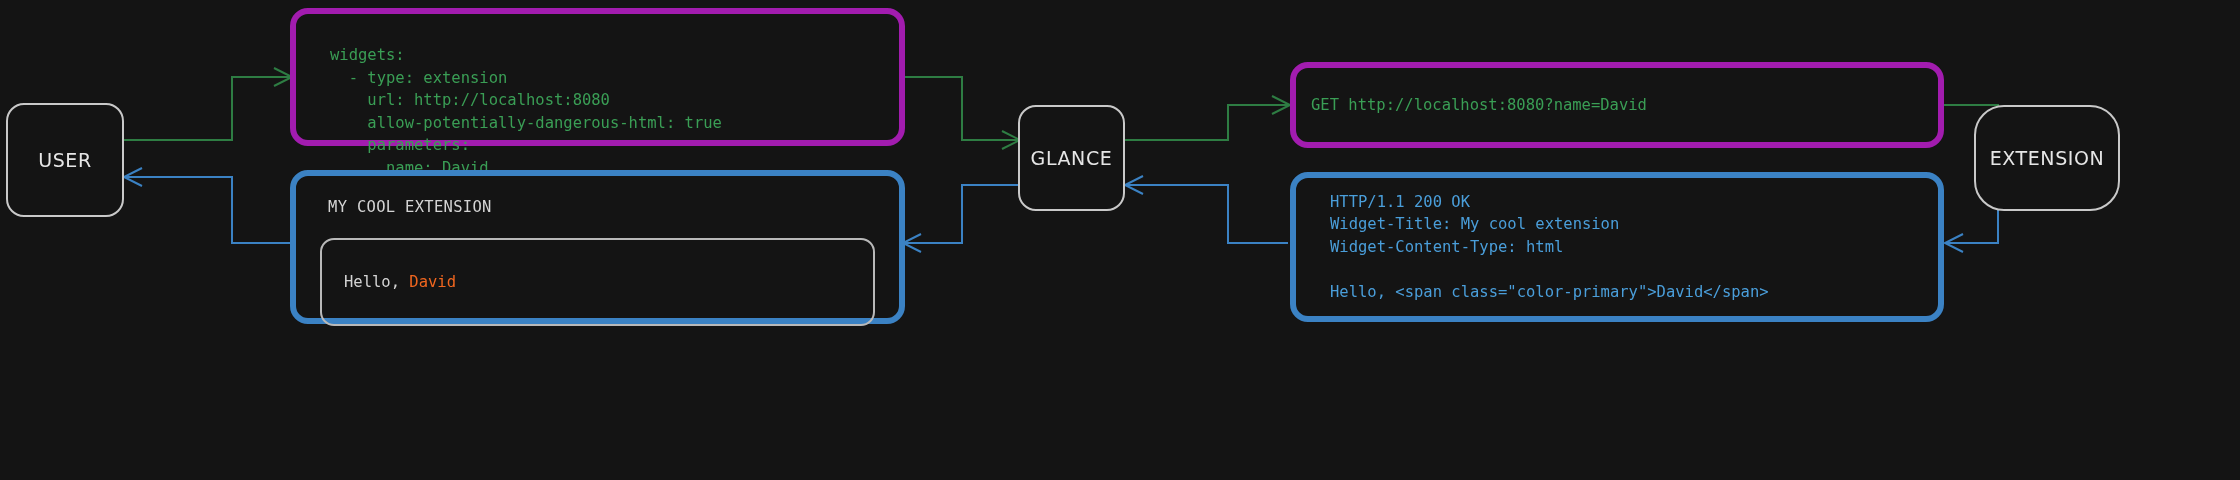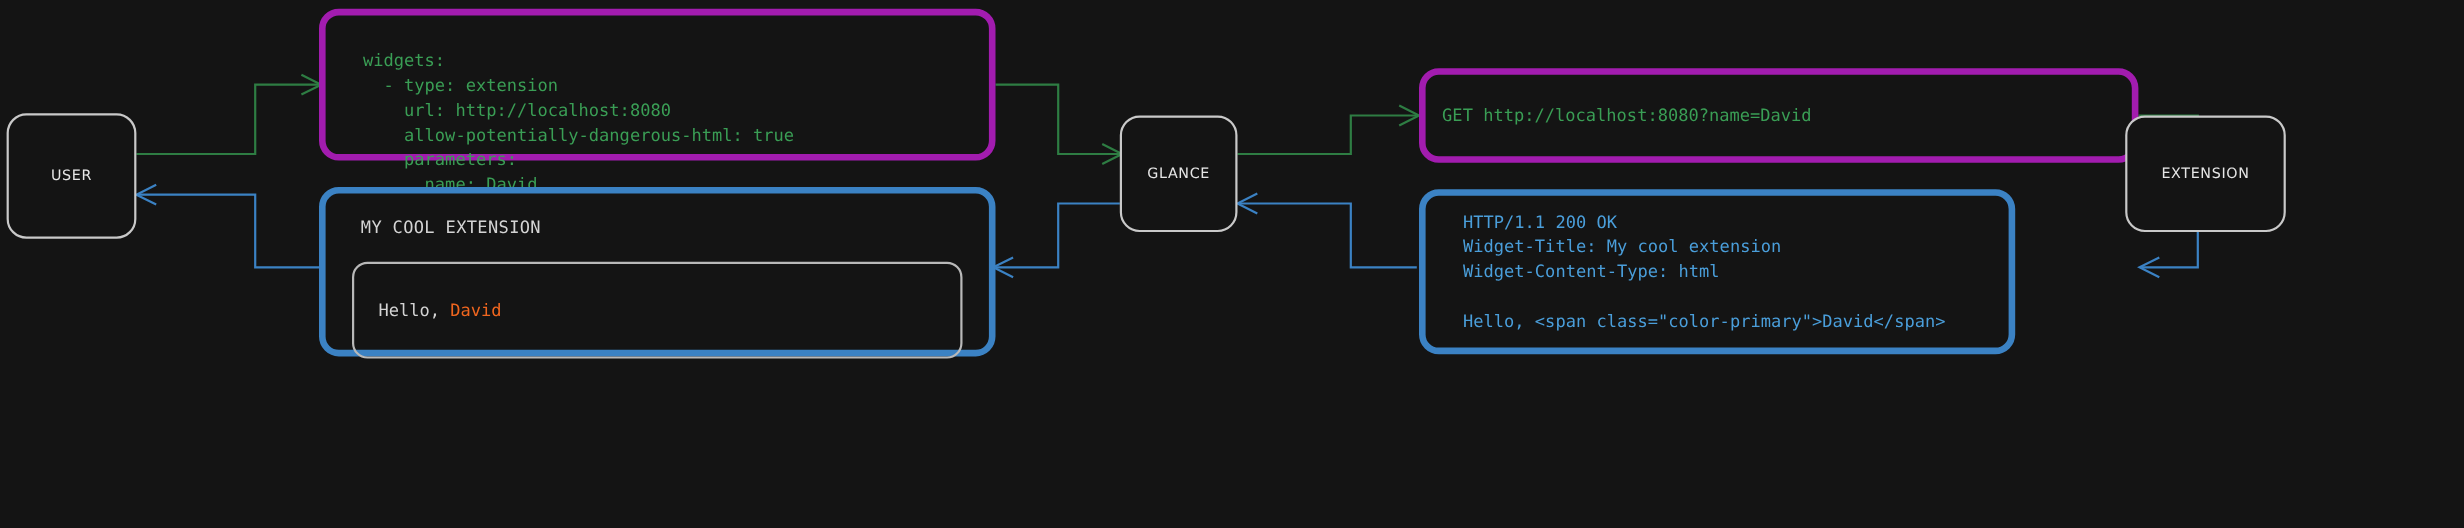--- a/index.html
+++ b/index.html
@@ -33,21 +33,21 @@
   
   .actor {
     border: 2px solid #c9c9c9;
     display: flex;
     align-items: center;
     justify-content: center;
   }
   .actor-label {
     color: #e6e6e6;
     font-family: "DejaVu Sans", "Liberation Sans", sans-serif;
-    font-size: 13px;
+    font-size: 19px;
     letter-spacing: 0.6px;
     white-space: nowrap;
   }
   
   .panel {
     border: 6px solid #a21caf;
     padding: 30px 34px;
   }
   .panel.blue {
     border-color: #3b82c4;
@@ -162,25 +162,25 @@
   </div>
 
   <div class="node actor" style="left:1018px; top:105px; width:107px; height:106px;">
     <span class="actor-label">GLANCE</span>
   </div>
 
   <div class="node panel" style="left:1290px; top:62px; width:654px; height:86px; display:flex; align-items:center;padding-left:15px;">
     <pre class="code">GET http://localhost:8080?name=David</pre>
   </div>
 
-  <div class="node panel blue" style="left:1290px; top:172px; width:542px; height:150px; display:flex; align-items:center;">
+  <div class="node panel blue" style="left:1290px; top:172px; width:654px; height:150px; display:flex; align-items:center;">
     <pre class="code blue-text">HTTP/1.1 200 OK
 Widget-Title: My cool extension
 Widget-Content-Type: html
 
 Hello, &lt;span class="color-primary"&gt;David&lt;/span&gt;</pre>
   </div>
 
-  <div class="node actor" style="left:1932px; top:105px; width:146px; height:106px;">
+  <div class="node actor" style="left:1974px; top:105px; width:146px; height:106px;border-radius:30px;">
     <span class="actor-label">EXTENSION</span>
   </div>
 
 </div>
 
 </body></html>

